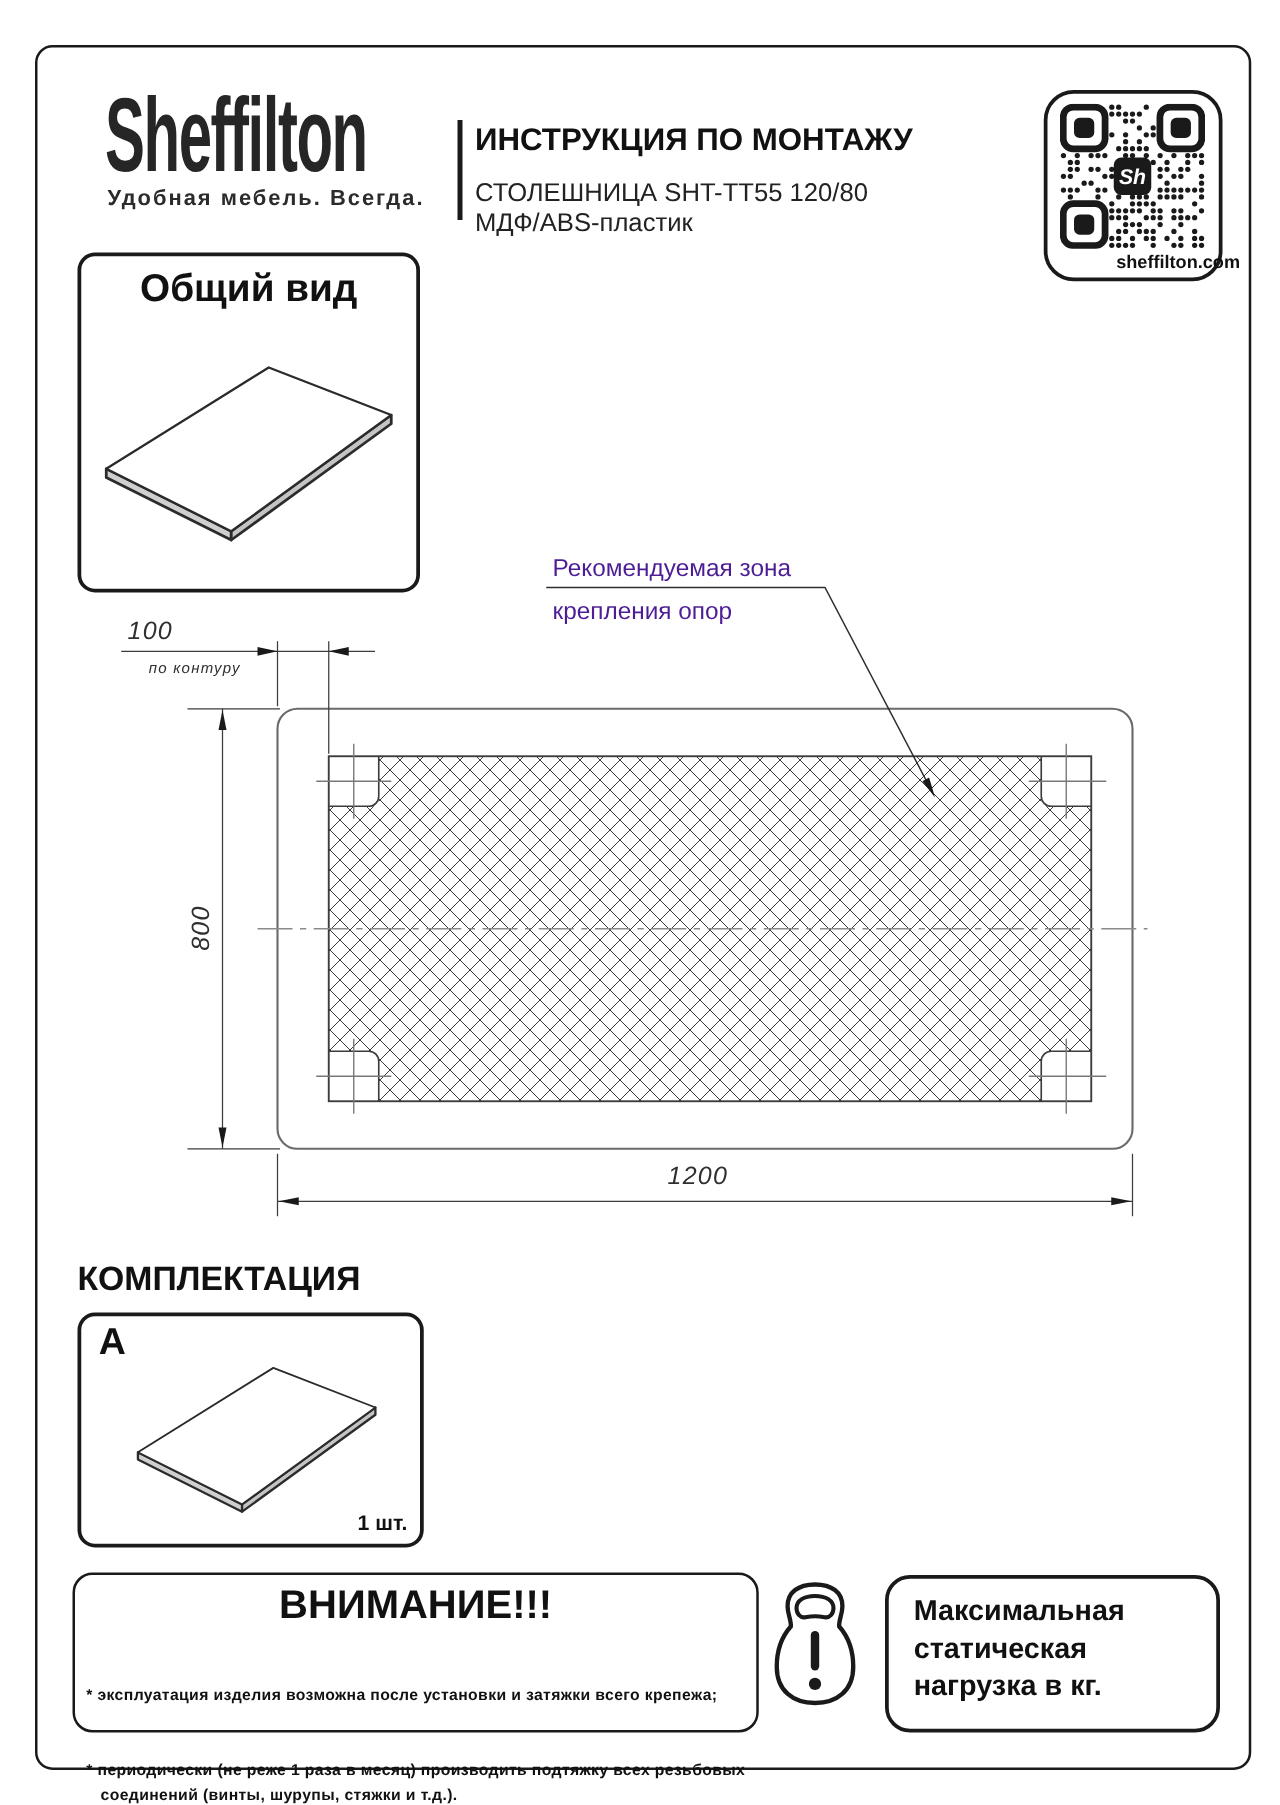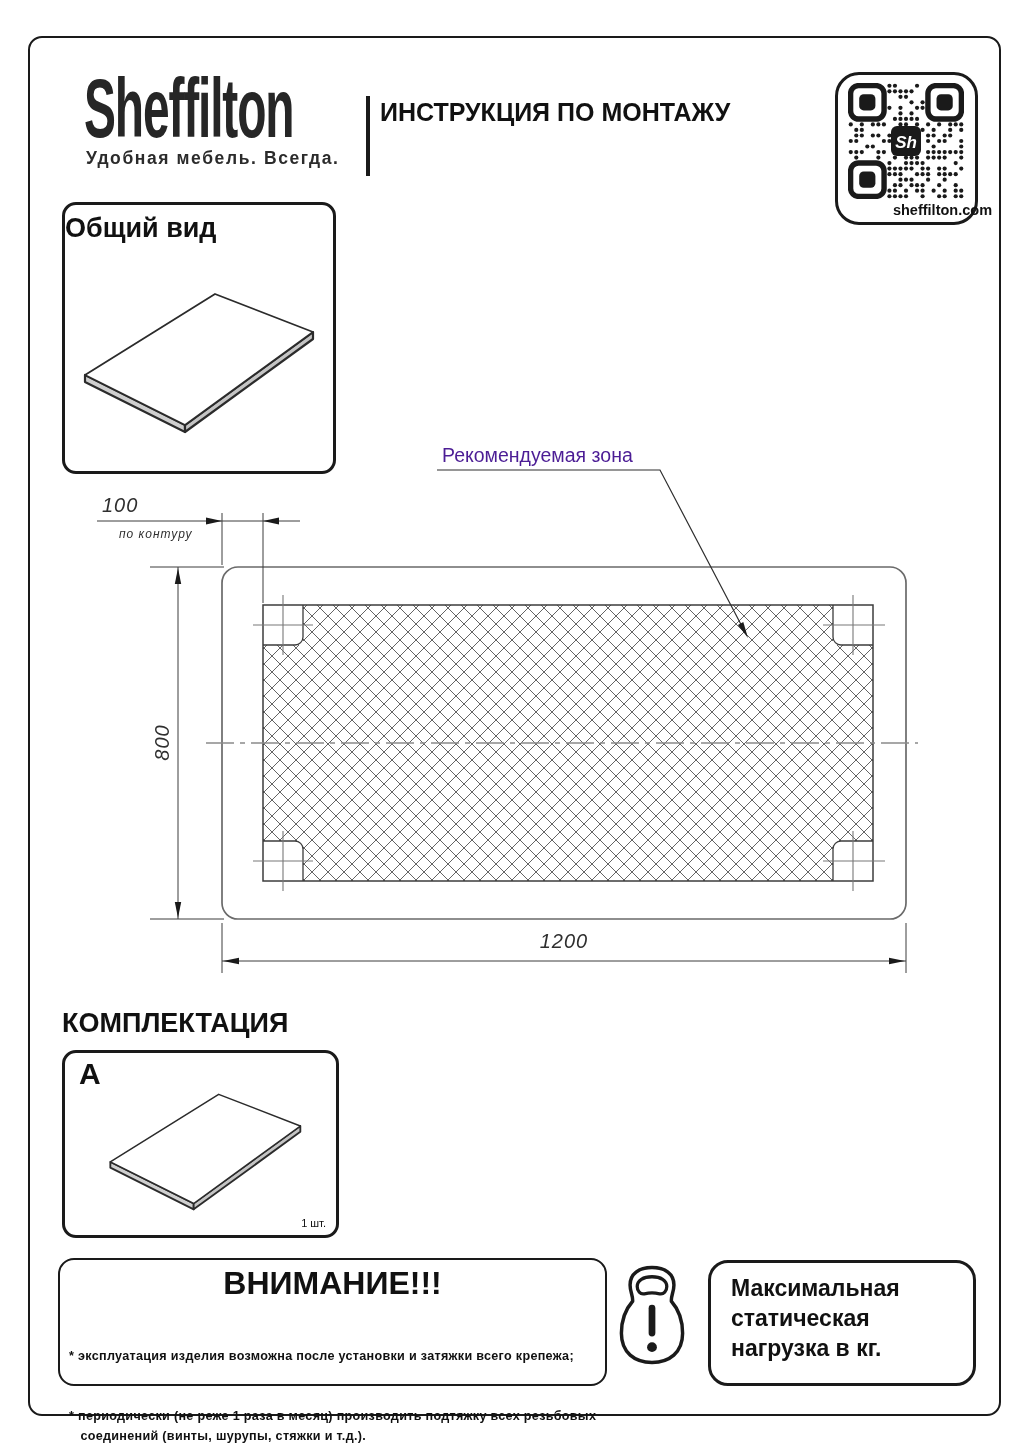--- a/index.html
+++ b/index.html
@@ -16,32 +16,32 @@
   .doc-title{left:380px;top:98px;font-size:25px;font-weight:bold;color:#111;white-space:nowrap;}
   .doc-subtitle{left:380px;top:143px;font-size:20.5px;color:#222;line-height:24px;white-space:pre-line;}
 
   
   .qr-box{left:835px;top:72px;width:137px;height:147px;border:3px solid #1a1a1a;border-radius:24px;background:#fff;}
   .qr-svg{position:absolute;left:10px;top:8px;}
   .qr-label{position:absolute;left:0;bottom:4px;width:100%;text-align:center;font-size:14.5px;font-weight:bold;color:#111;margin-left:36px;}
 
   
   .overview-box{left:62px;top:202px;width:268px;height:266px;border:3px solid #1a1a1a;border-radius:14px;background:#fff;}
-  .overview-title{position:absolute;left:0;top:8px;width:100%;font-size:27px;font-weight:bold;color:#111;}
+  .overview-title{position:absolute;left:0;top:8px;width:100%;text-align:center;font-size:31px;font-weight:bold;color:#111;}
   .comp-heading{left:62px;top:1008px;font-size:27px;font-weight:bold;color:#111;}
   .comp-box{left:62px;top:1050px;width:271px;height:182px;border:3px solid #1a1a1a;border-radius:14px;background:#fff;}
   .comp-letter{position:absolute;left:14px;top:4px;font-size:30px;font-weight:bold;color:#111;}
-  .comp-qty{position:absolute;right:10px;bottom:6px;font-size:11px;font-weight:normal;color:#111;}
+  .comp-qty{position:absolute;right:10px;bottom:6px;font-size:17px;font-weight:bold;color:#111;}
 
   
   .tdim{font-style:italic;color:#2f2f2f;letter-spacing:1px;}
   .dim100{left:102px;top:494px;font-size:20px;}
   .dimnote{left:99px;top:527px;font-size:12px;margin-left:20px;}
   .dim800{left:132px;top:731px;width:60px;text-align:center;font-size:20px;transform:rotate(-90deg);}
-  .dim1200{left:534px;top:930px;width:60px;text-align:center;font-size:20px;}
+  .dim1200{left:534px;top:930px;width:60px;font-size:20px;}
   .leader-label{left:442px;top:438px;font-size:19.5px;color:#4c1d95;line-height:34px;}
 
   
   .warning-box{left:58px;top:1258px;width:545px;height:124px;border:2.5px solid #1a1a1a;border-radius:16px;background:#fff;}
   .warning-title{position:absolute;left:0;top:5px;width:100%;text-align:center;font-size:32px;font-weight:bold;color:#111;}
   .warning-notes{position:absolute;left:9px;top:46px;width:530px;font-size:12.6px;font-weight:bold;
                  letter-spacing:0.3px;line-height:20px;color:#111;white-space:pre-wrap;}
   .load-box{left:708px;top:1260px;width:262px;height:120px;border:3px solid #1a1a1a;border-radius:20px;background:#fff;}
   .load-text{position:absolute;left:20px;top:10px;font-size:23px;font-weight:bold;color:#111;
              line-height:30px;white-space:pre-line;}
@@ -50,20 +50,22 @@
 </head>
 <body>
 
 <div class="page">
   <div class="abs page-frame"></div>
 
   <div class="abs logo">Sheffilton</div>
   <div class="abs tagline">Удобная мебель. Всегда.</div>
   <div class="abs title-bar"></div>
   <div class="abs doc-title">ИНСТРУКЦИЯ ПО МОНТАЖУ</div>
+  <div class="abs doc-subtitle">СТОЛЕШНИЦА SHT-TT55 120/80
+МДФ/ABS-пластик</div>
 
   <div class="abs qr-box">
     <div class="qr-svg" id="qr-host">
         <svg width="116" height="116" viewBox="0 0 116 116">
           <circle cx="41.42857142857142" cy="2.761904761904762" r="2.1" fill="#1a1a1a"></circle>
           <circle cx="46.95238095238095" cy="2.761904761904762" r="2.1" fill="#1a1a1a"></circle>
           <circle cx="69.04761904761904" cy="2.761904761904762" r="2.1" fill="#1a1a1a"></circle>
           <circle cx="41.42857142857142" cy="8.285714285714285" r="2.1" fill="#1a1a1a"></circle>
           <circle cx="46.95238095238095" cy="8.285714285714285" r="2.1" fill="#1a1a1a"></circle>
           <circle cx="52.476190476190474" cy="8.285714285714285" r="2.1" fill="#1a1a1a"></circle>
@@ -284,20 +286,21 @@
     </g>
     <polygon points="223,961 239,957.8 239,964.2" fill="#1a1a1a"></polygon>
     <polygon points="905,961 889,957.8 889,964.2" fill="#1a1a1a"></polygon>
 
     <path d="M437,470 H660 L746,634" stroke="#2e2e2e" stroke-width="1.2" fill="none"></path>
     <polygon points="748,638 737.9,624.9 743.3,621.9" fill="#1a1a1a"></polygon>
   </svg>
 
   <div class="abs leader-label">
     <div>Рекомендуемая зона</div>
+    <div>крепления опор</div>
   </div>
   <div class="abs tdim dim100">100</div>
   <div class="abs tdim dimnote">по контуру</div>
   <div class="abs tdim dim800">800</div>
   <div class="abs tdim dim1200">1200</div>
 
   <div class="abs comp-heading">КОМПЛЕКТАЦИЯ</div>
   <div class="abs comp-box">
     <div class="comp-letter">А</div>
     <svg width="235" height="150" viewBox="0 0 250 180" style="position:absolute;left:22px;top:18px">

